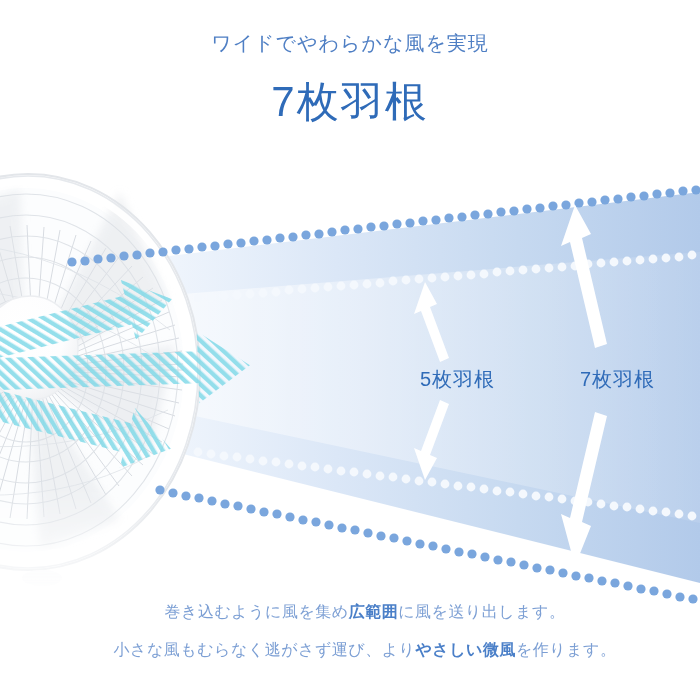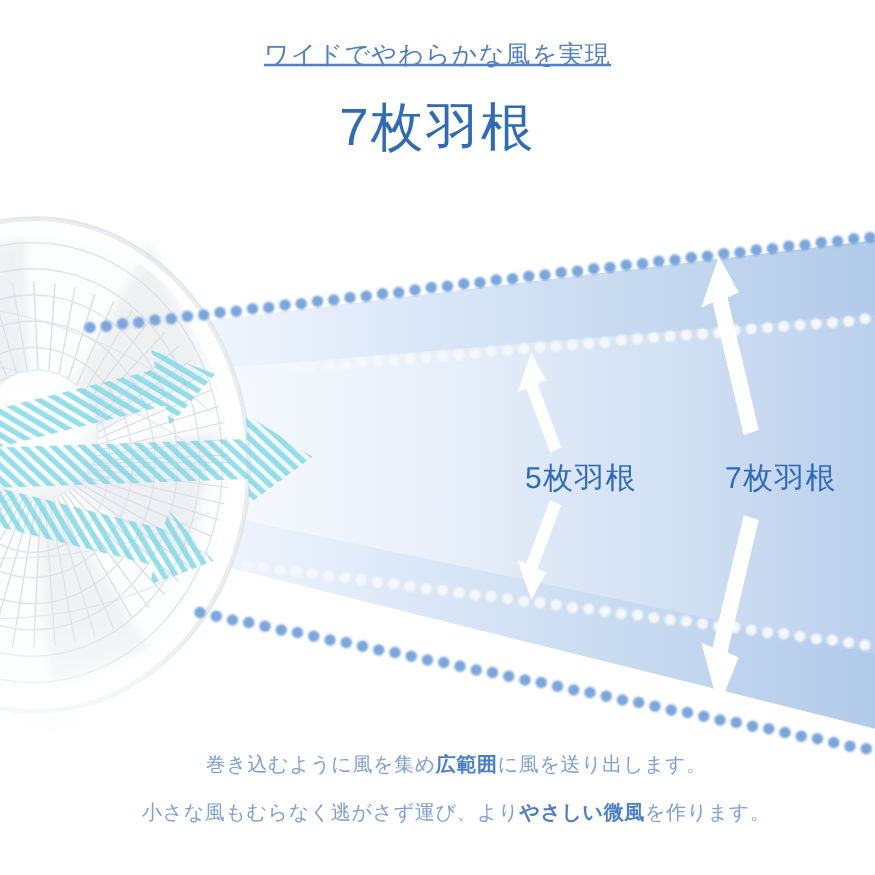--- a/index.html
+++ b/index.html
@@ -20,21 +20,20 @@
   .subtitle {
     position: absolute;
     left: 0;
     top: 30px;
     width: 700px;
     text-align: center;
     font-size: 20px;
     letter-spacing: 1px;
     color: #4f7fc4;
     white-space: nowrap;
-    text-decoration: underline;
   }
   .title {
     position: absolute;
     left: 0;
     top: 74px;
     width: 700px;
     text-align: center;
     font-size: 42px;
     letter-spacing: 2px;
     color: #2f6bb8;
@@ -66,21 +65,21 @@
     left: 0;
     top: 0;
     width: 700px;
     height: 700px;
   }
   .stage svg { display: block; }
 
   
   .measure-label {
     position: absolute;
-    font-size: 24px;
+    font-size: 20px;
     letter-spacing: 1px;
     color: #2f6bb8;
     white-space: nowrap;
   }
   .measure-label.five { left: 420px; top: 366px; }
   .measure-label.seven { left: 580px; top: 366px; }
 </style>
 </head>
 <body>
 

